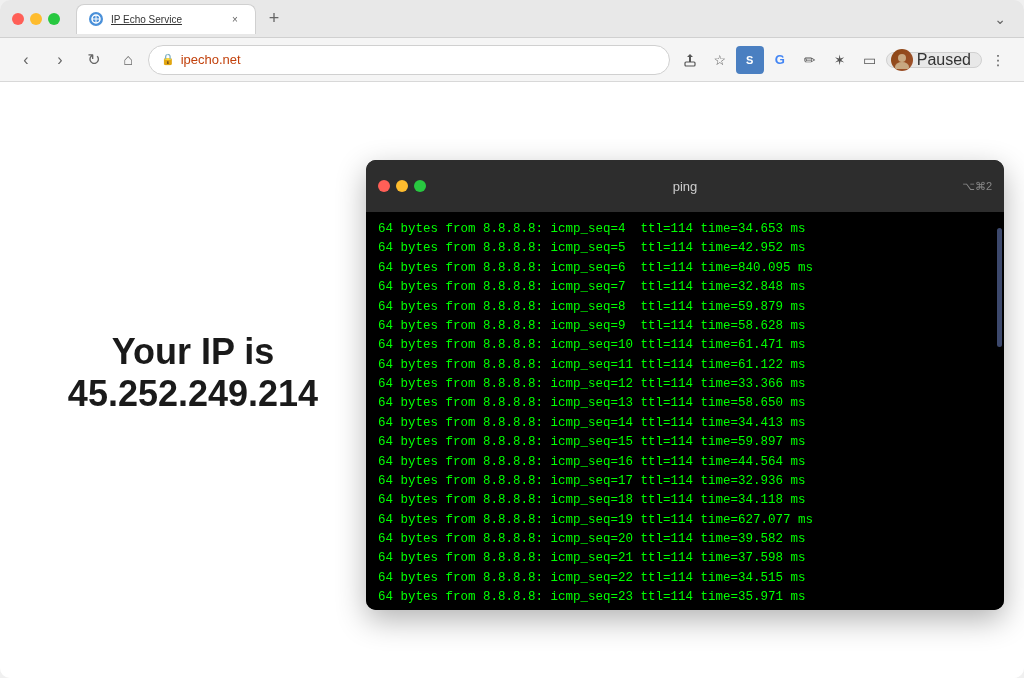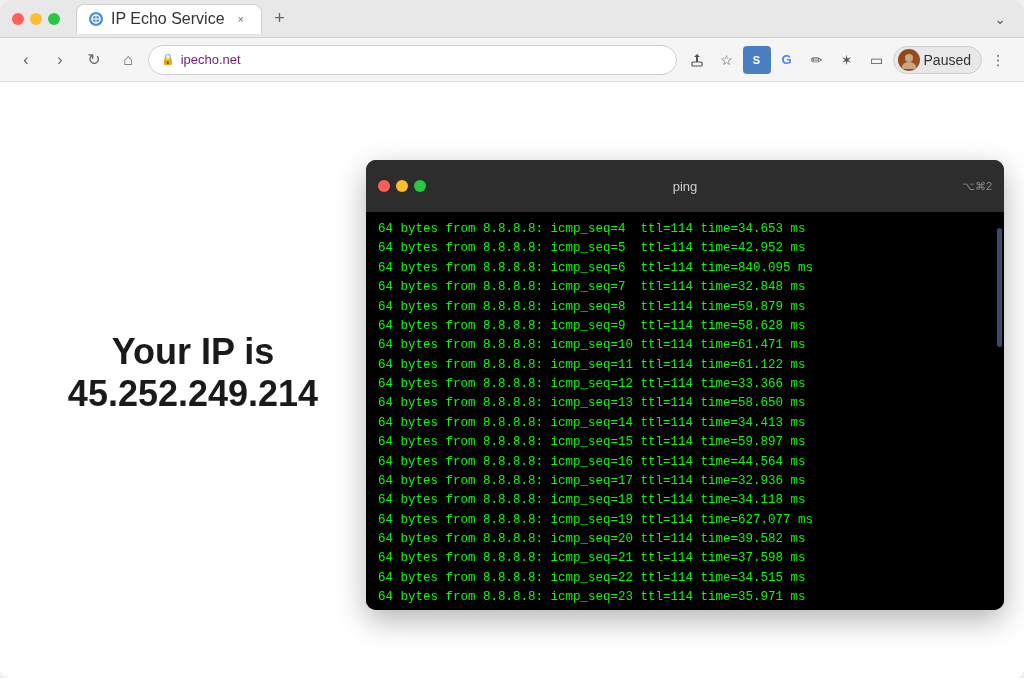--- a/index.html
+++ b/index.html
@@ -85,21 +85,22 @@
       justify-content: center;
       color: white;
       font-size: 8px;
     }
 
     .tab-title {
       flex: 1;
       white-space: nowrap;
       overflow: hidden;
       text-overflow: ellipsis;
-      font-size: 16px;
+      font-size: 10px;
+      text-decoration: underline;
     }
 
     .tab-close {
       width: 16px;
       height: 16px;
       border-radius: 50%;
       border: none;
       background: transparent;
       cursor: pointer;
       display: flex;
@@ -180,21 +181,21 @@
     }
 
     .lock-icon {
       color: #666;
       font-size: 11px;
     }
 
     .url-text {
       flex: 1;
       font-size: 13px;
-      color: #701a75;
+      color: #c2410c;
     }
 
     .nav-right-icons {
       display: flex;
       align-items: center;
       gap: 2px;
     }
 
     .nav-icon-btn {
       width: 28px;
@@ -212,23 +213,23 @@
 
     .profile-btn {
       display: flex;
       align-items: center;
       gap: 4px;
       background: #e8e8e8;
       border: 1px solid #d0d0d0;
       border-radius: 20px;
       padding: 2px 10px 2px 4px;
       cursor: pointer;
-      font-size: 14px;
+      font-size: 16px;
       color: #333;
-      height: 28px;
+      height: 16px;
     }
 
     .profile-avatar {
       width: 22px;
       height: 22px;
       border-radius: 50%;
       background: linear-gradient(135deg, #8b4513, #a0522d);
       display: flex;
       align-items: center;
       justify-content: center;

